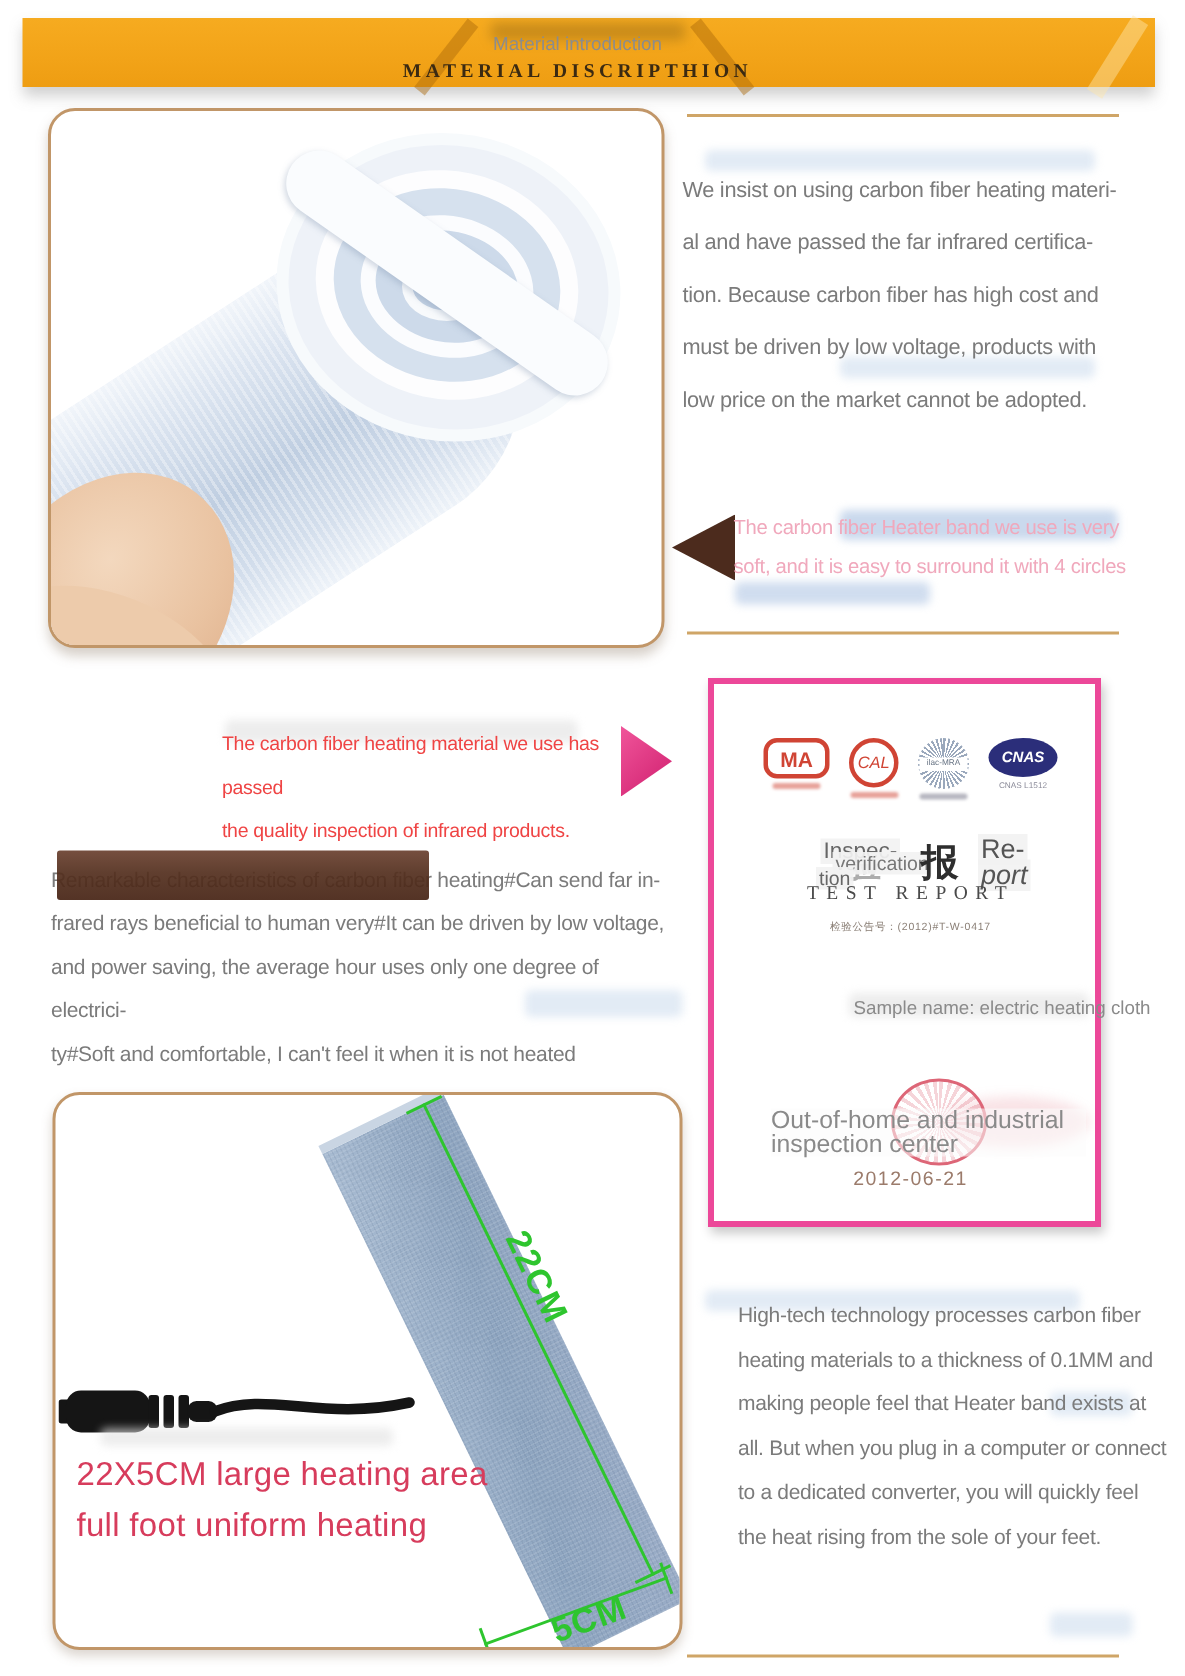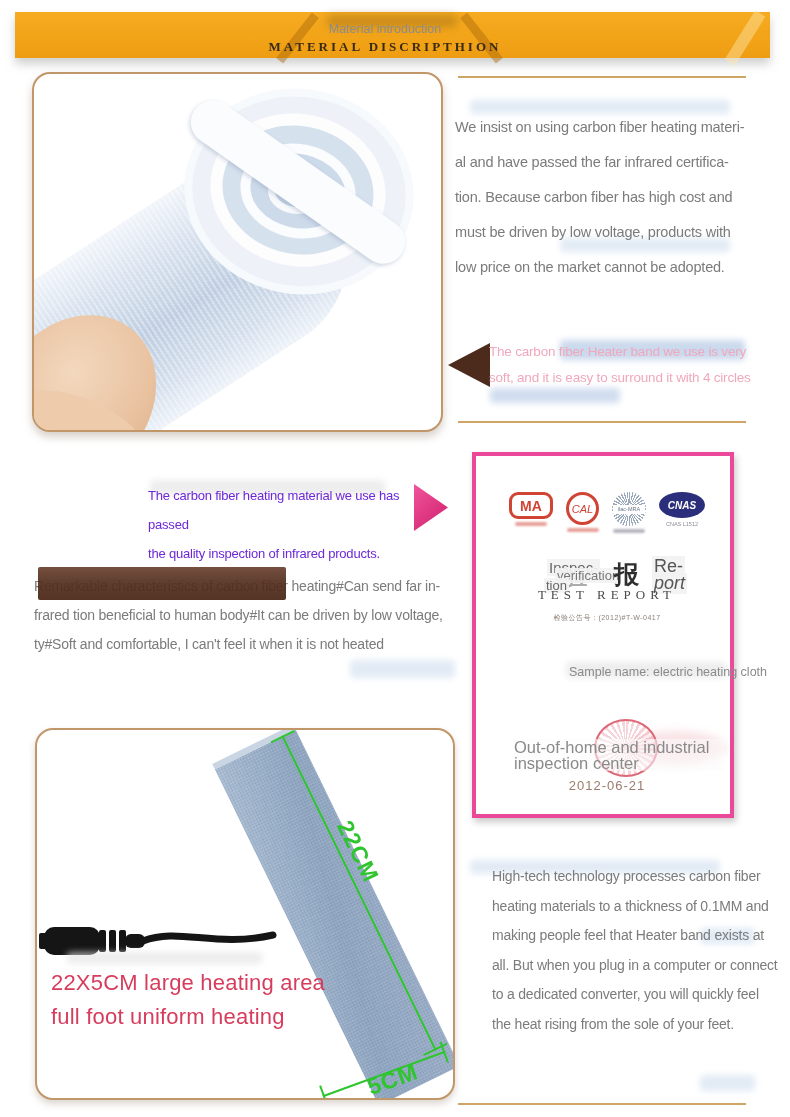--- a/index.html
+++ b/index.html
@@ -63,21 +63,21 @@
 
   
   .intro { left:455px; top:110px; width:305px; font-size:14.5px; line-height:35px; }
 
   
   .arrow-brown { position:absolute; left:448px; top:343px; width:42px; height:44px;
     background:#4C2B1D; clip-path:polygon(100% 0, 100% 100%, 0 50%); }
   .softnote { left:489px; top:339px; width:270px; color:#F0A8BC; font-size:13.5px; line-height:26px; }
 
   
-  .qualitynote { left:148px; top:481px; width:290px; color:#6d28d9; font-size:13px; line-height:29px; }
+  .qualitynote { left:148px; top:481px; width:290px; color:#ef4444; font-size:13px; line-height:29px; }
   .arrow-pink { position:absolute; left:414px; top:484px; width:34px; height:47px;
     background:linear-gradient(135deg,#F0559A,#CF1E6E); clip-path:polygon(0 0, 100% 50%, 0 100%); }
 
   
   .features { left:34px; top:572px; width:415px; font-size:14px; line-height:29px; }
   .redact { position:absolute; left:38px; top:567px; width:248px; height:33px; border-radius:2px;
     background:linear-gradient(180deg,#6b4130 0%,#54301f 45%,#472415 100%); opacity:.93; }
 
   
   .cert { position:absolute; left:472px; top:452px; width:262px; height:366px;
@@ -209,21 +209,22 @@
   <div class="smudge gray" style="left:150px; top:480px; width:235px; height:15px;"></div>
   <div class="para qualitynote">
     <div>The carbon fiber heating material we use has passed</div>
     <div>the quality inspection of infrared products.</div>
   </div>
   <div class="arrow-pink"></div>
 
   <div class="smudge" style="left:350px; top:660px; width:105px; height:18px;"></div>
   <div class="para features">
     <div>Remarkable characteristics of carbon fiber heating#Can send far in-</div>
-    <div>frared tion beneficial to human body#It can be driven by low voltage,</div>
+    <div>frared rays beneficial to human very#It can be driven by low voltage,</div>
+    <div>and power saving, the average hour uses only one degree of electrici-</div>
     <div>ty#Soft and comfortable, I can't feel it when it is not heated</div>
   </div>
   <div class="redact"></div>
 
   <div class="cert">
     <div class="logo-row">
       <div class="logo">
         <div class="cma-box">MA</div>
         <div class="cap-blur"></div>
       </div>

